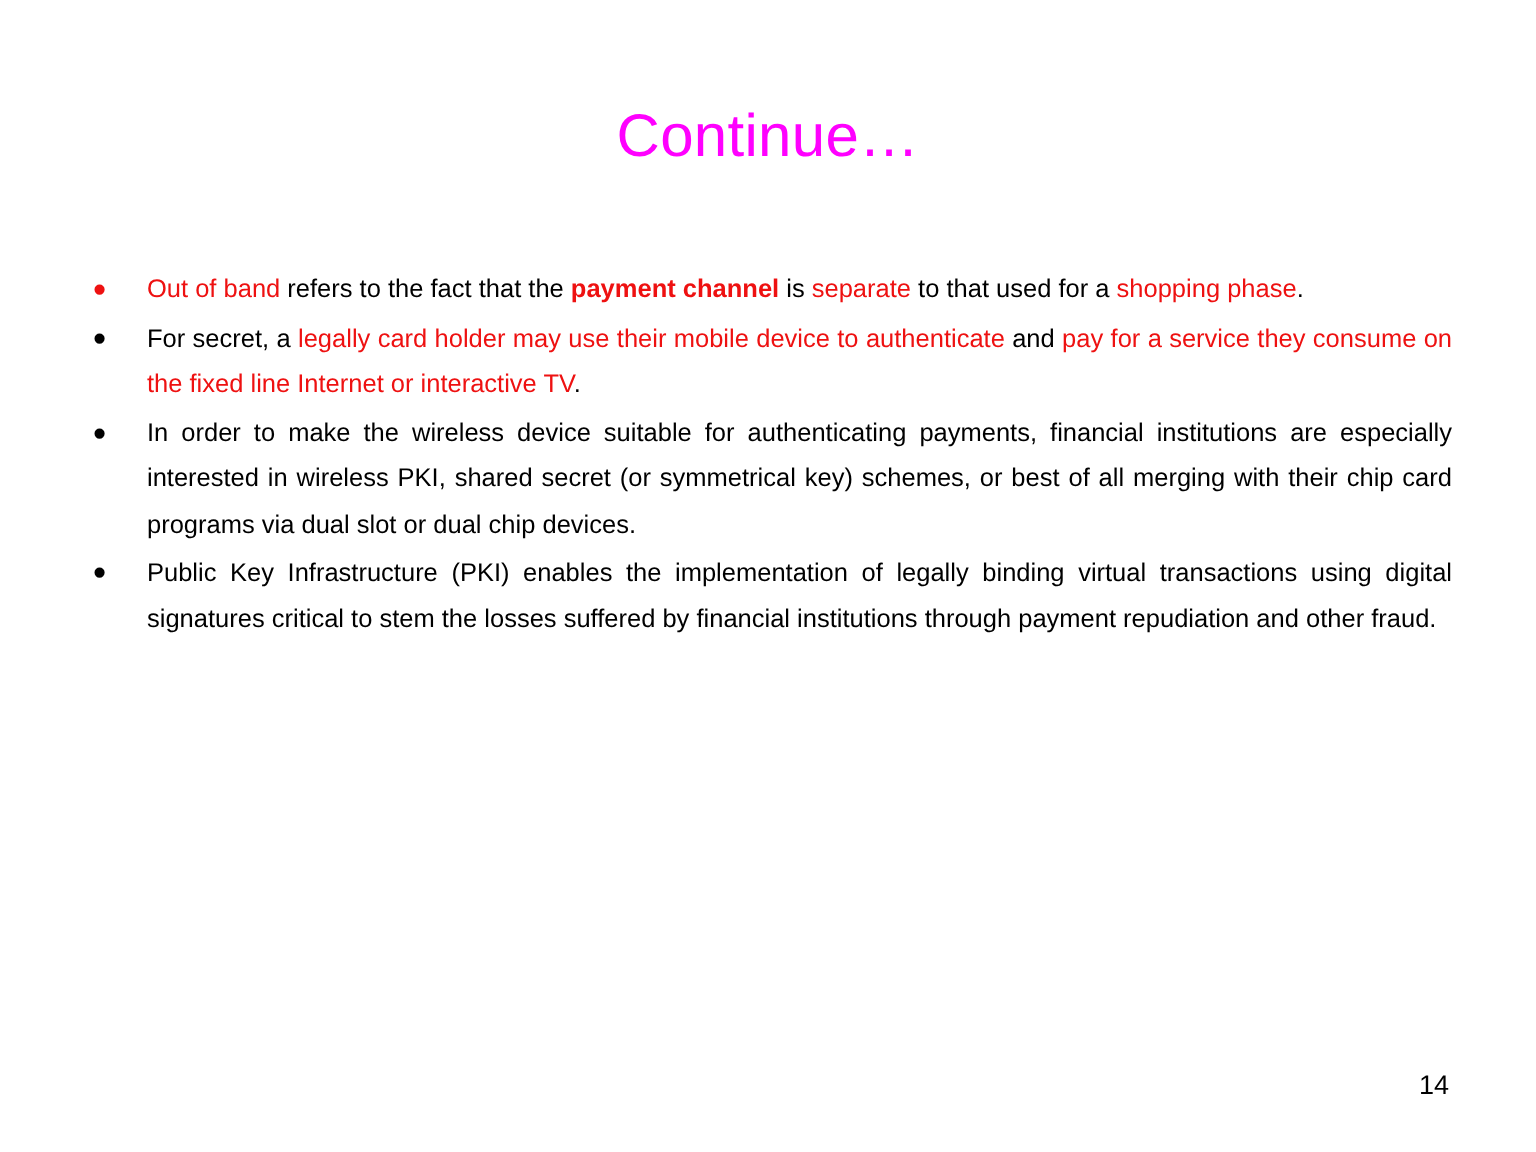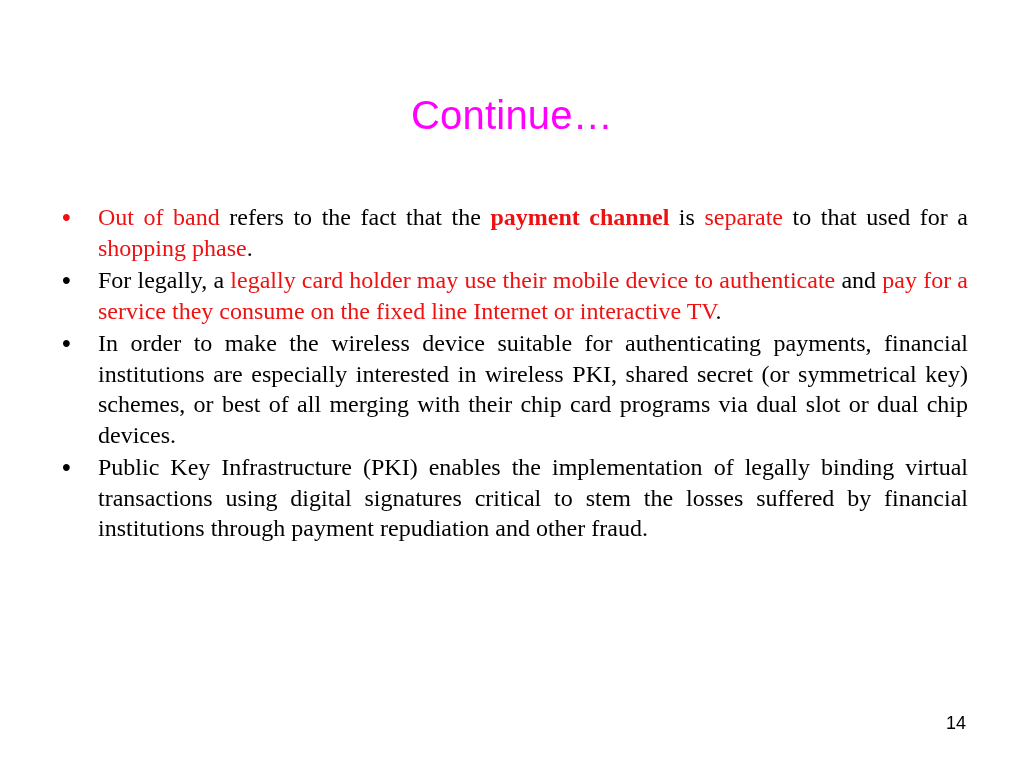--- a/index.html
+++ b/index.html
@@ -11,21 +11,20 @@
     width: 1024px;
     height: 768px;
     font-family: "Liberation Sans", sans-serif;
     position: relative;
     overflow: hidden;
   }
   .slide {
     position: absolute;
     inset: 0;
     background: #ffffff;
-    margin-top: 24px;
   }
   .slide-title {
     position: absolute;
     top: 68px;
     left: 0;
     width: 1024px;
     text-align: center;
     font-size: 40px;
     line-height: 46px;
     color: #ff00ff;
@@ -51,28 +50,27 @@
     top: 0;
     font-size: 25px;
     line-height: 30.5px;
     color: #000000;
   }
   .bullet-marker.red {
     color: #ee1111;
   }
   .bullet-text {
     display: block;
-    font-size: 24px;
+    font-size: 17px;
     line-height: 30.5px;
     color: #000000;
     text-align: justify;
     text-justify: inter-word;
     word-spacing: 0px;
     hyphens: none;
-    font-family: Liberation Serif, serif;
   }
   
   .red {
     color: #ee1111;
   }
   .red-bold {
     color: #ee1111;
     font-weight: bold;
   }
   .blk {
@@ -97,21 +95,21 @@
 
   <div class="body-block">
 
     <div class="bullet-row">
       <span class="bullet-marker red" style="color: rgb(238, 17, 17);">•</span>
       <span class="bullet-text"><span class="red">Out of band</span><span class="blk"> refers to the fact that the </span><span class="red-bold">payment channel</span><span class="blk"> is </span><span class="red">separate</span><span class="blk"> to that used for a </span><span class="red">shopping phase</span><span class="blk">.</span></span>
     </div>
 
     <div class="bullet-row">
       <span class="bullet-marker" style="color: rgb(0, 0, 0);">•</span>
-      <span class="bullet-text"><span class="blk">For legally, a </span><span class="red">legally card holder may use their mobile device to authenticate</span><span class="blk"> and </span><span class="red">pay for a service they consume on the fixed line Internet or interactive TV</span><span class="blk">.</span></span>
+      <span class="bullet-text"><span class="blk">For secret, a </span><span class="red">legally card holder may use their mobile device to authenticate</span><span class="blk"> and </span><span class="red">pay for a service they consume on the fixed line Internet or interactive TV</span><span class="blk">.</span></span>
     </div>
 
     <div class="bullet-row">
       <span class="bullet-marker" style="color: rgb(0, 0, 0);">•</span>
       <span class="bullet-text"><span class="blk">In order to make the wireless device suitable for authenticating payments, financial institutions are especially interested in wireless PKI, shared secret (or symmetrical key) schemes, or best of all merging with their chip card programs via dual slot or dual chip devices.</span></span>
     </div>
 
     <div class="bullet-row">
       <span class="bullet-marker" style="color: rgb(0, 0, 0);">•</span>
       <span class="bullet-text"><span class="blk">Public Key Infrastructure (PKI) enables the implementation of legally binding virtual  transactions using digital  signatures critical  to stem the losses suffered by financial institutions through payment repudiation and other fraud.</span></span>

